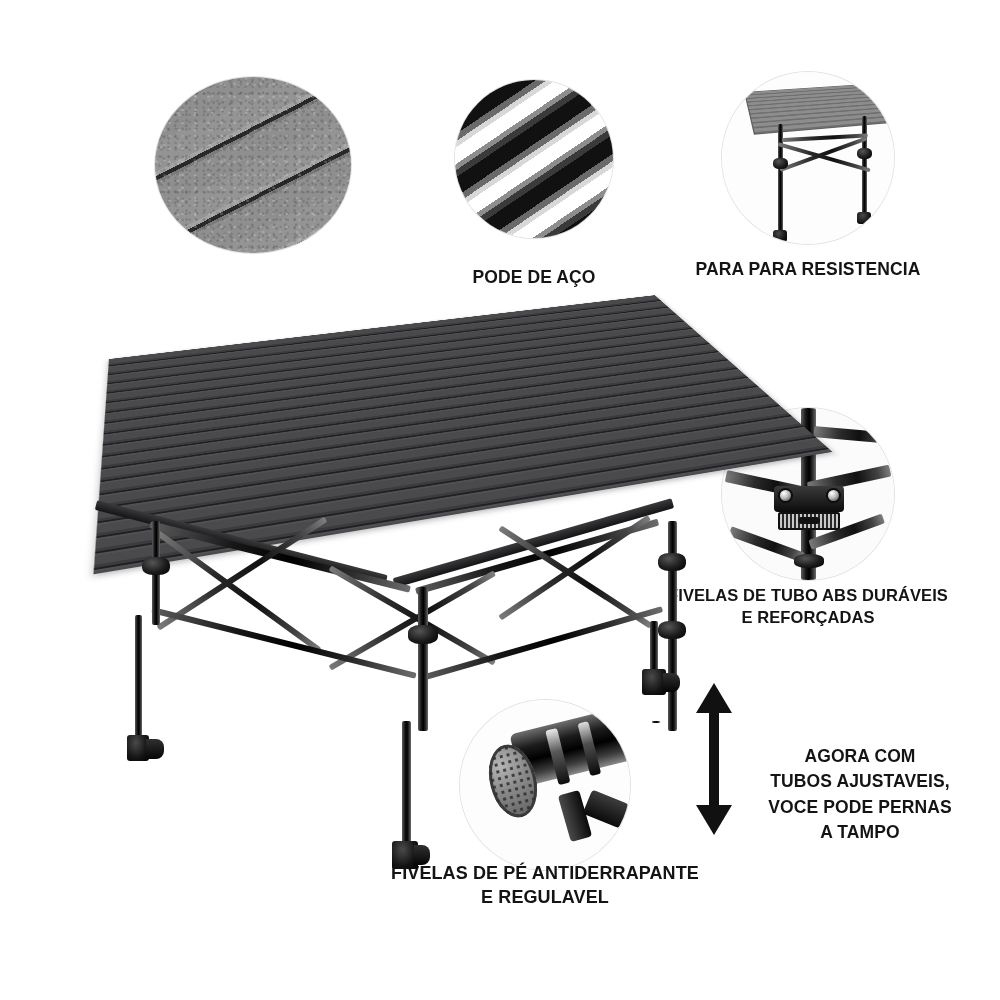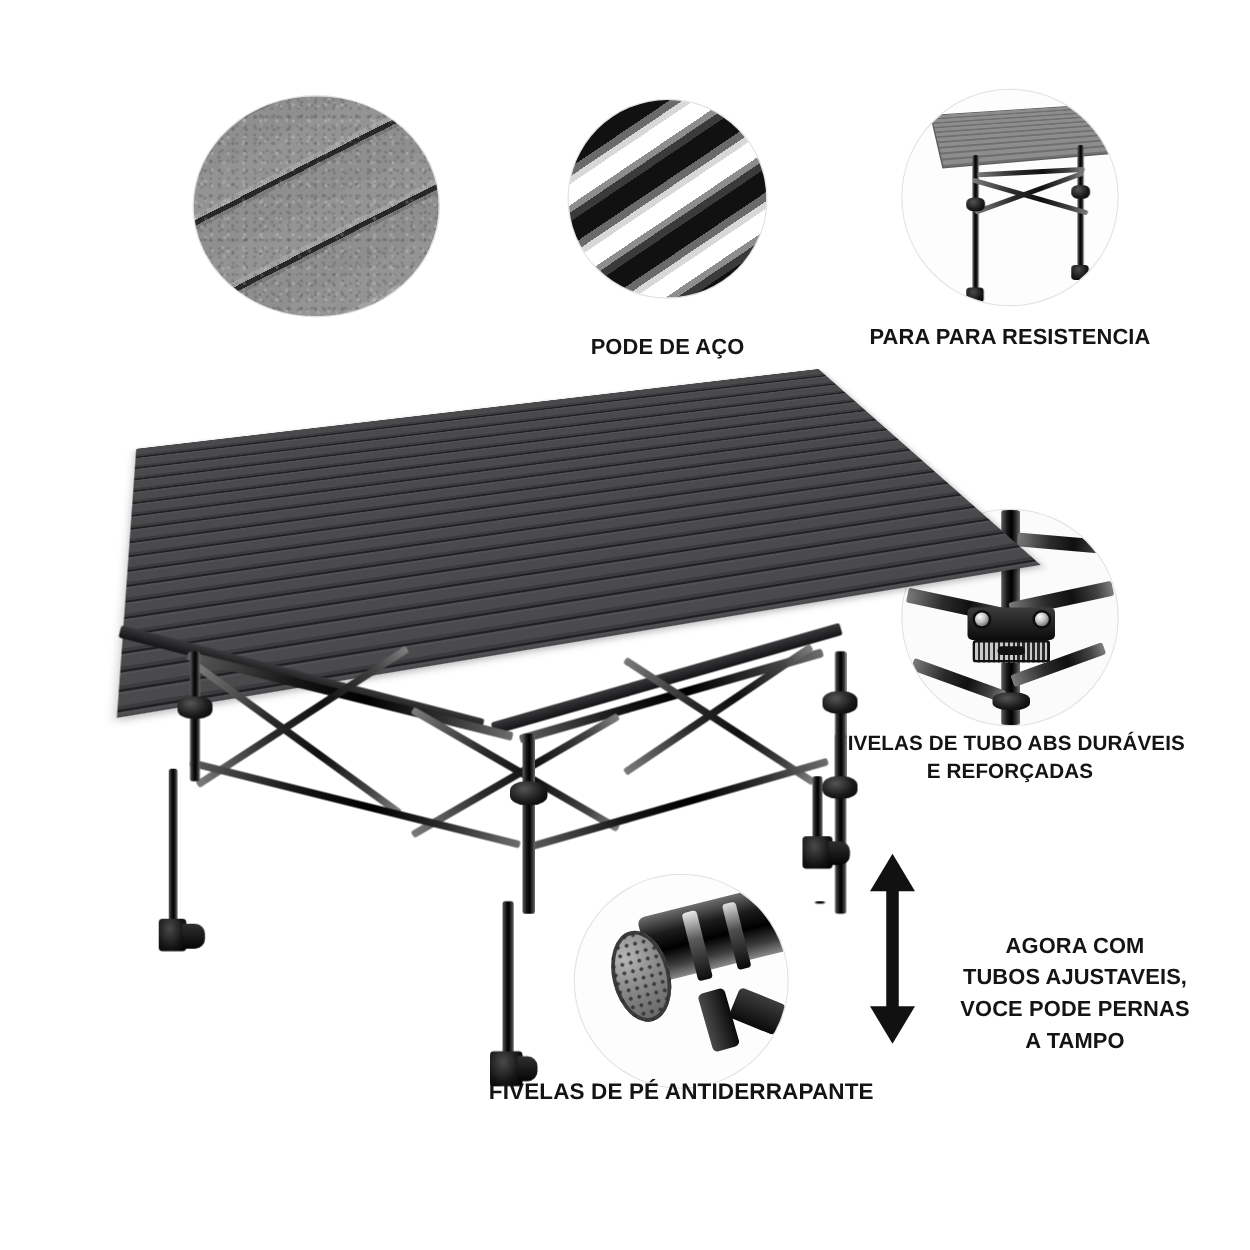--- a/index.html
+++ b/index.html
@@ -259,20 +259,21 @@
                   background: linear-gradient(to right,#4a4a4a,#0a0a0a); border-radius:4px;
                   transform: rotate(-16deg);"></div>
       <div style="position:absolute; left:126px; top:96px; width:40px; height:26px;
                   background: linear-gradient(to bottom,#3d3d3d,#0a0a0a); border-radius:4px;
                   transform: rotate(22deg);"></div>
     </div>
   </div>
 
   <div class="caption" style="left:335px; top:862px; width:420px; font-size:18px;">
     <div>FIVELAS DE PÉ ANTIDERRAPANTE</div>
+    <div>E REGULAVEL</div>
   </div>
 
   <div class="arrow-wrap" style="left:695px; top:683px; width:38px; height:152px;">
     <svg width="38" height="152" viewBox="0 0 38 152">
       <rect x="14" y="16" width="10" height="120" fill="#111111"></rect>
       <polygon points="19,0 37,30 1,30" fill="#111111"></polygon>
       <polygon points="19,152 37,122 1,122" fill="#111111"></polygon>
     </svg>
   </div>
 

